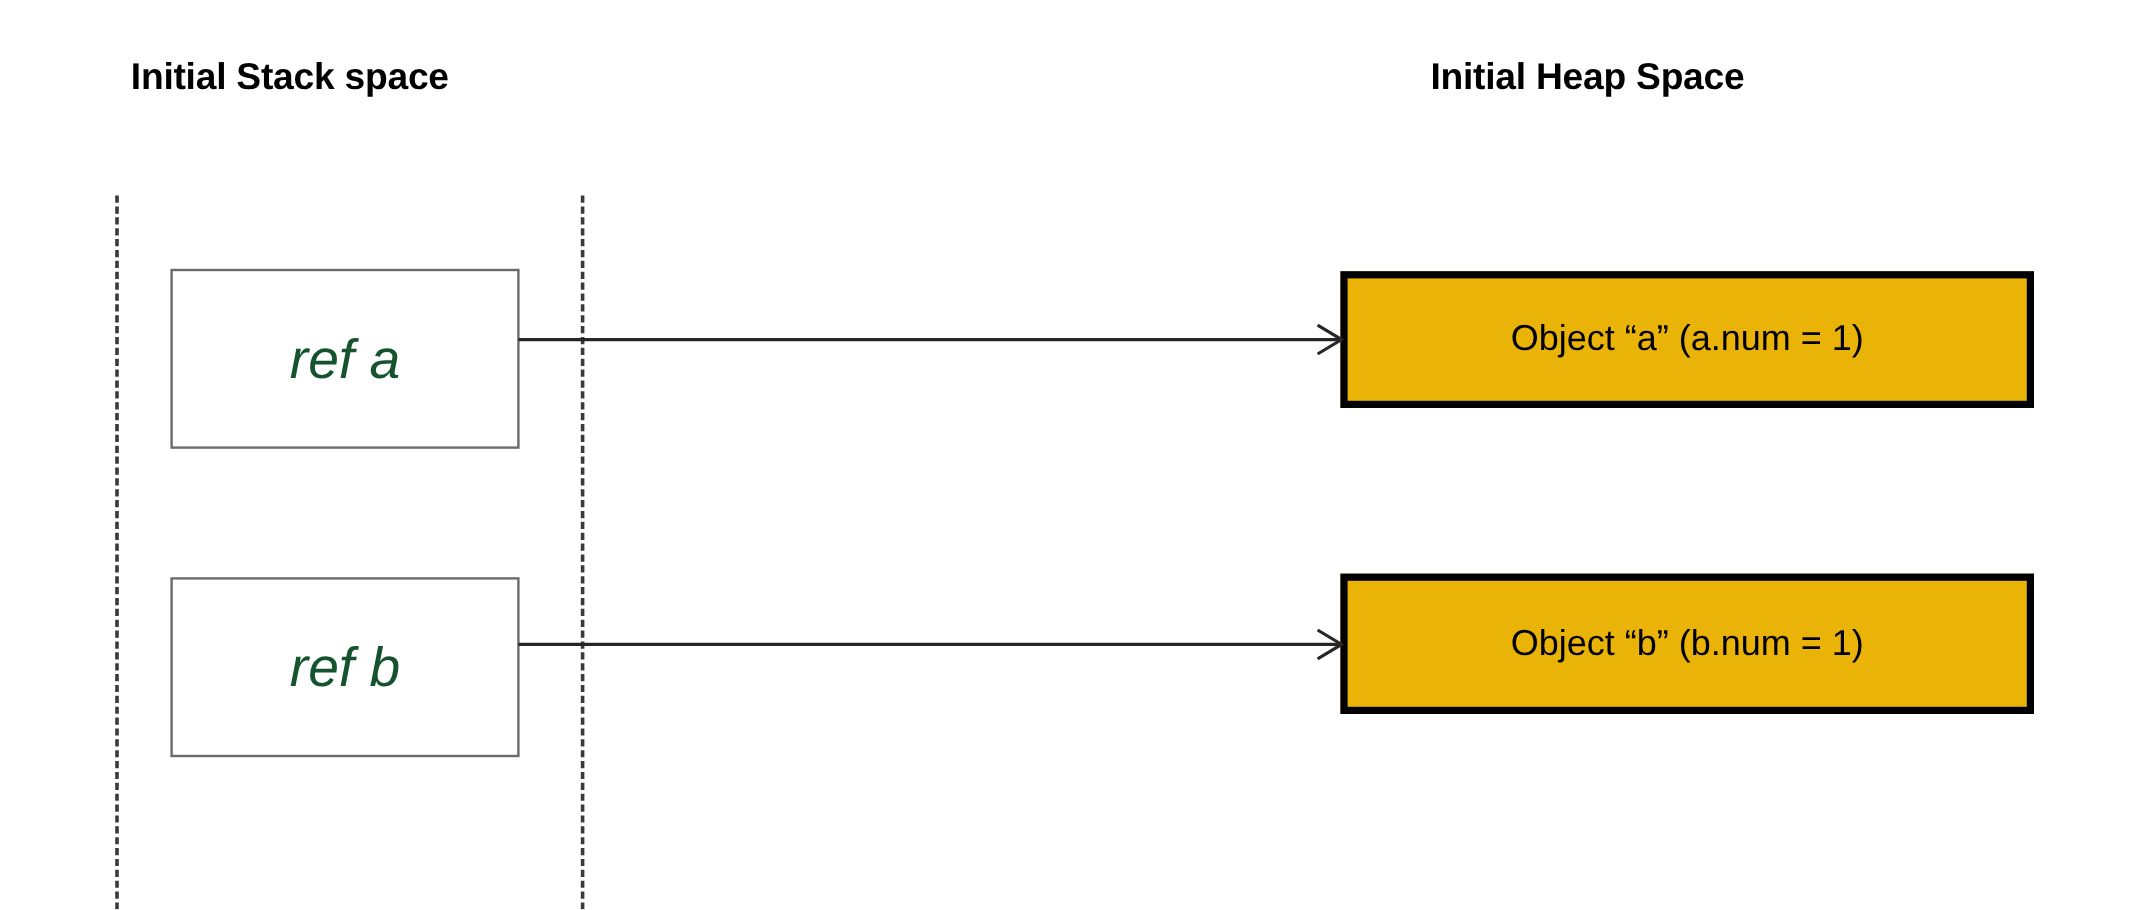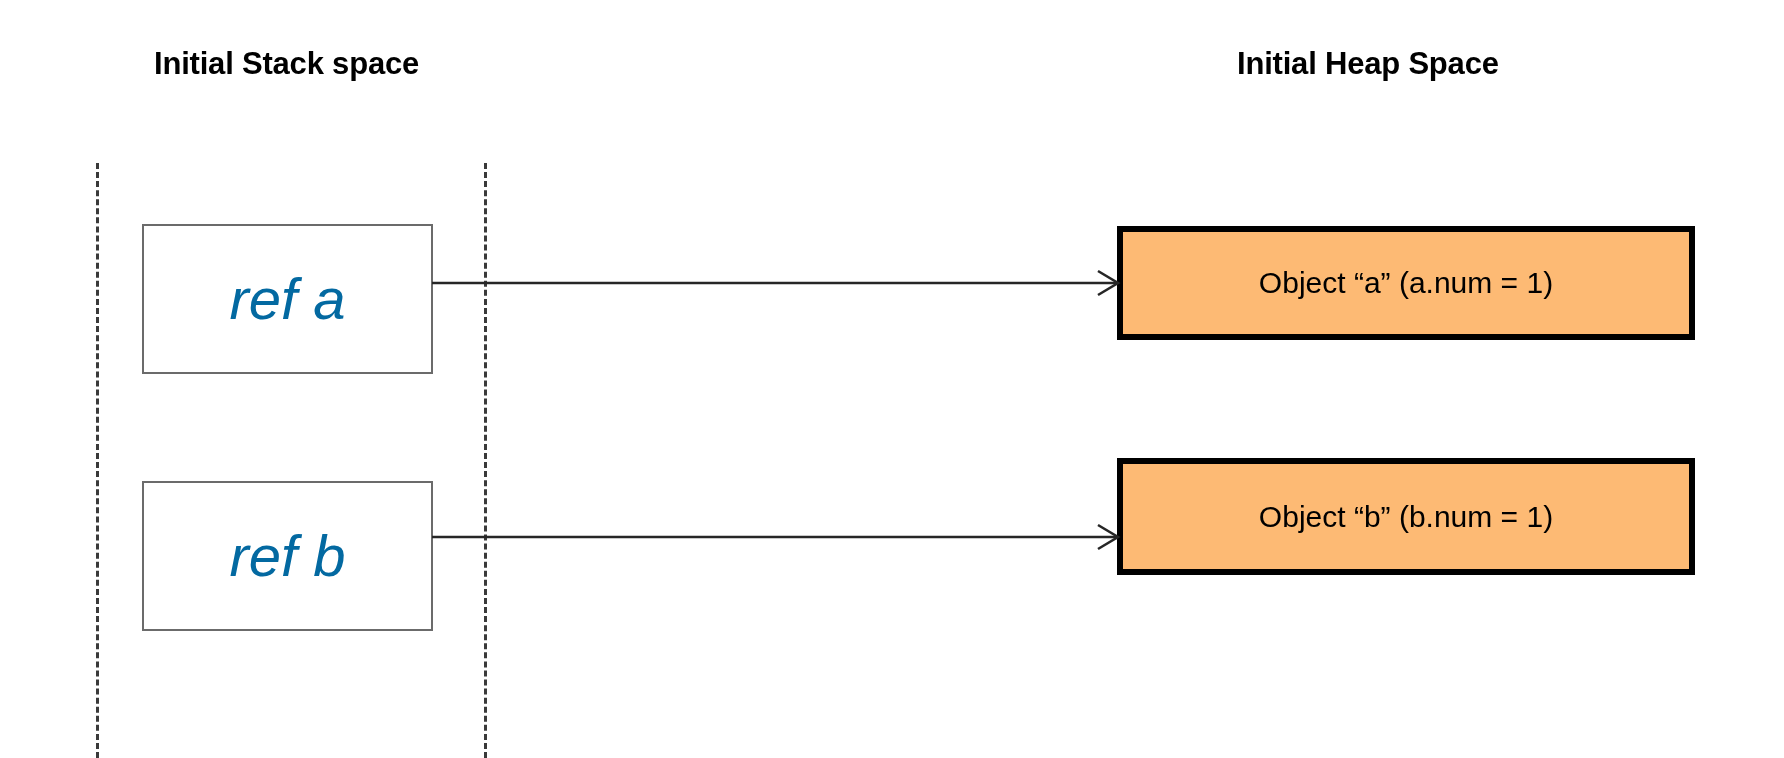--- a/index.html
+++ b/index.html
@@ -20,21 +20,20 @@
 
   
   .heading {
     position: absolute;
     font-family: "Liberation Sans", sans-serif;
     font-weight: bold;
     font-size: 31px;
     color: #000000;
     white-space: nowrap;
     letter-spacing: -0.2px;
-    margin-left: 45px;
   }
   #stack-heading { left: 109px; top: 46px; }
   #heap-heading  { left: 1192px; top: 46px; }
 
   
   .stack-boundary {
     position: absolute;
     top: 163px;
     height: 595px;
     width: 0;
@@ -51,49 +50,49 @@
     box-sizing: border-box;
     border: 2px solid #6b6b6b;
     background: #ffffff;
     display: flex;
     align-items: center;
     justify-content: center;
   }
   .stack-box-label {
     font-family: "Liberation Sans", sans-serif;
     font-style: italic;
-    font-size: 58px;
-    color: #0369a1;
+    font-size: 46px;
+    color: #14532d;
     white-space: nowrap;
     line-height: 1;
   }
   #stack-box-a { top: 224px; height: 150px; }
   #stack-box-b { top: 481px; height: 150px; }
 
   
   .heap-box {
     position: absolute;
     left: 1117px;
     width: 578px;
     box-sizing: border-box;
     border: 6px solid #000000;
-    background: #fdba74;
+    background: #eab308;
     display: flex;
     align-items: center;
     justify-content: center;
   }
   .heap-box-label {
     font-family: "Liberation Sans", sans-serif;
     font-size: 30px;
     color: #000000;
     white-space: nowrap;
     line-height: 1;
   }
   #heap-box-a { top: 226px; height: 114px; }
-  #heap-box-b { top: 458px; height: 117px; }
+  #heap-box-b { top: 478px; height: 117px; }
 
   
   .arrow-svg {
     position: absolute;
     left: 430px;
     width: 692px;
     height: 40px;
     overflow: visible;
   }
   #arrow-a-svg { top: 263px; }

